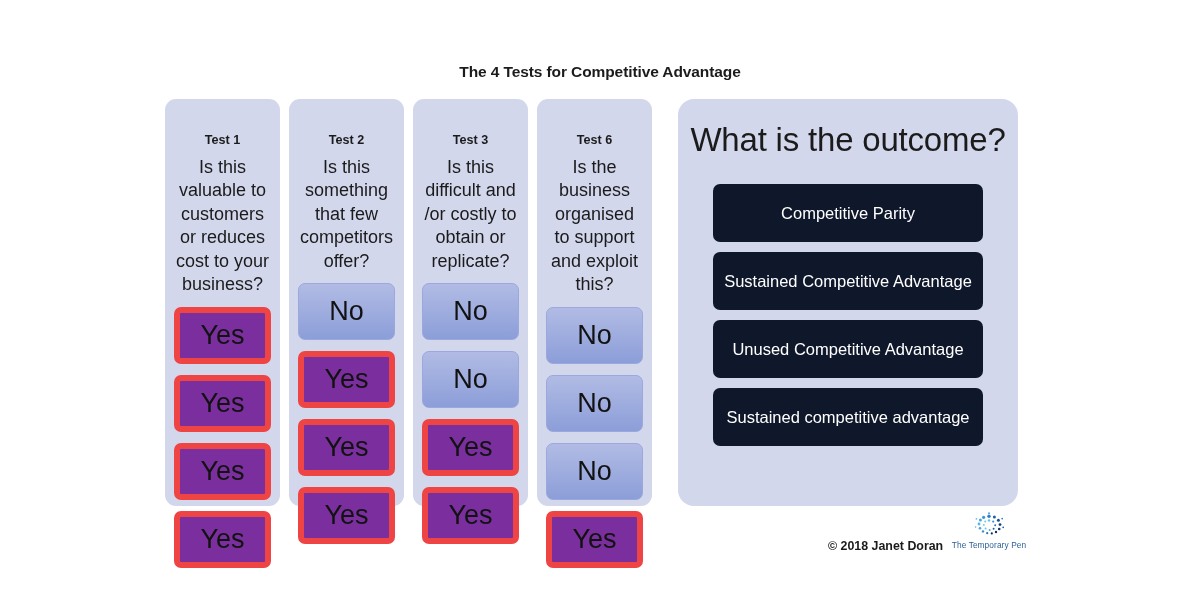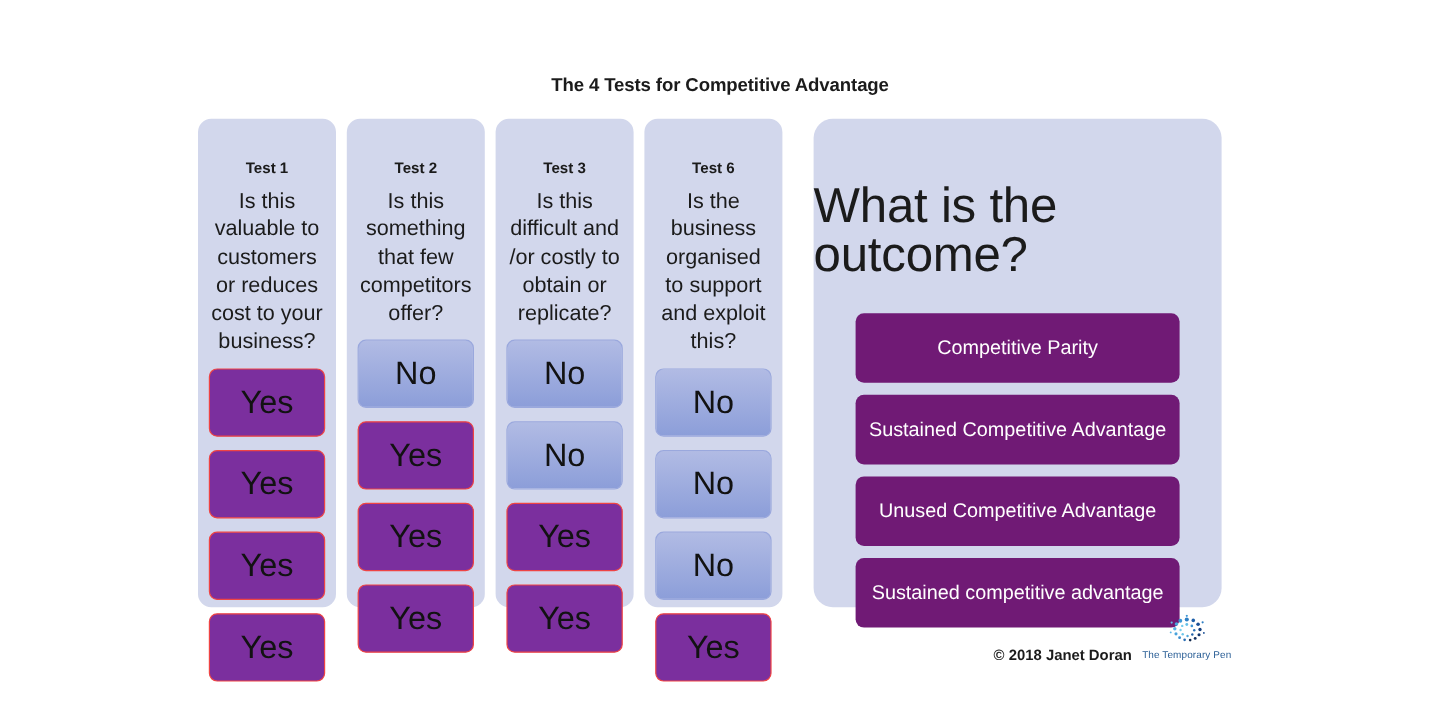--- a/index.html
+++ b/index.html
@@ -83,21 +83,21 @@
     display: flex;
     align-items: center;
     justify-content: center;
     font-size: 27px;
     line-height: 1;
     box-sizing: border-box;
   }
   .answer-yes {
     background: #7b2f9e;
     color: #121212;
-    border: 1px solid #ef4444;
+    border: 6px solid #ef4444;
   }
   .answer-no {
     background: linear-gradient(to bottom, #b1bbe4 0%, #8c9ed9 100%);
     color: #121212;
     border: 1px solid #9aa8dd;
   }
 
   
   #outcome-panel {
     position: absolute;
@@ -106,38 +106,38 @@
     width: 340px;
     height: 407px;
     background: #d2d7ec;
     border-radius: 16px;
     box-sizing: border-box;
     display: flex;
     flex-direction: column;
     align-items: center;
   }
   #outcome-heading {
-    margin-top: 52px;
-    font-size: 41px;
+    margin-top: 24px;
+    font-size: 33px;
     color: #1b1b1b;
     line-height: 1;
     letter-spacing: -0.2px;
   }
   #outcome-list {
     margin-top: 28px;
     display: flex;
     flex-direction: column;
     gap: 10px;
     align-items: center;
     width: 100%;
   }
   .outcome-box {
     width: 270px;
     height: 58px;
-    background: #701a75;
+    background: #0f172a;
     border-radius: 7px;
     color: #ffffff;
     font-size: 16.5px;
     line-height: 1.25;
     display: flex;
     align-items: center;
     justify-content: center;
     text-align: center;
     box-sizing: border-box;
     padding: 0 10px;

